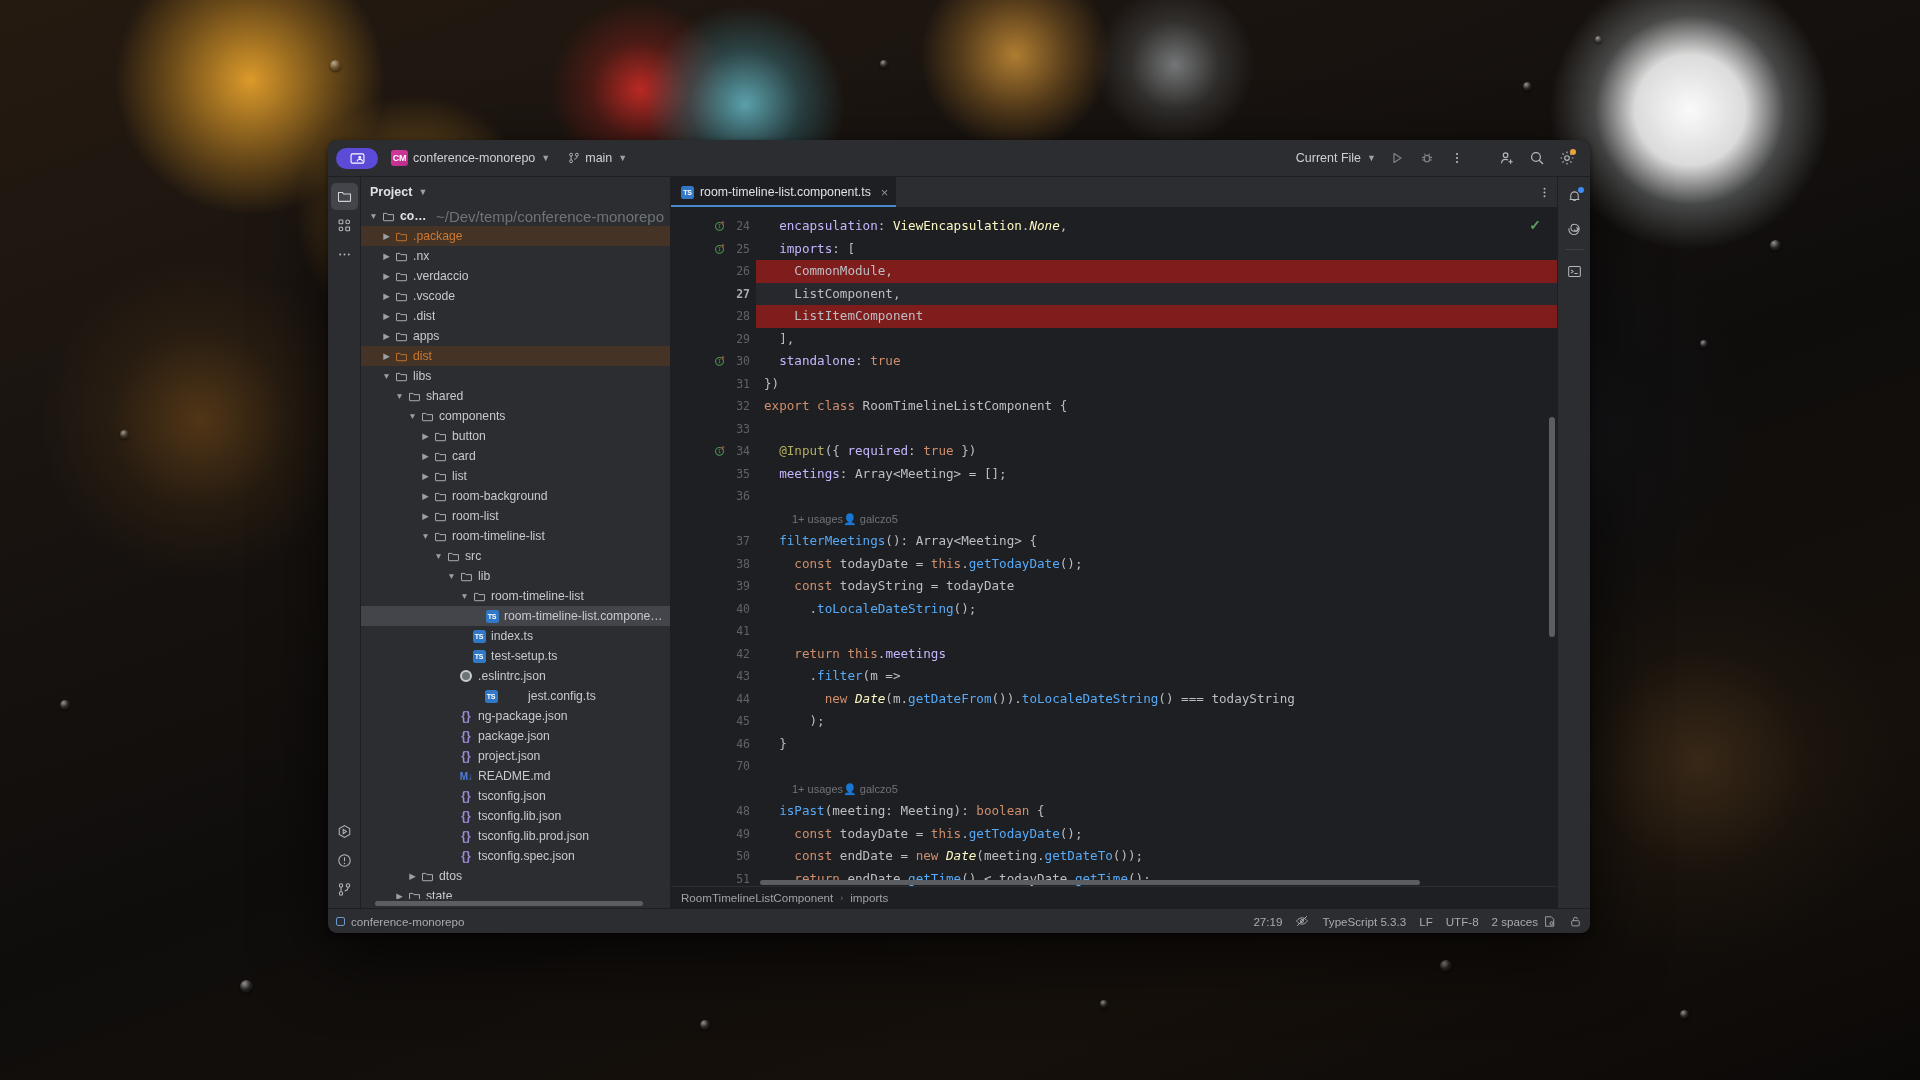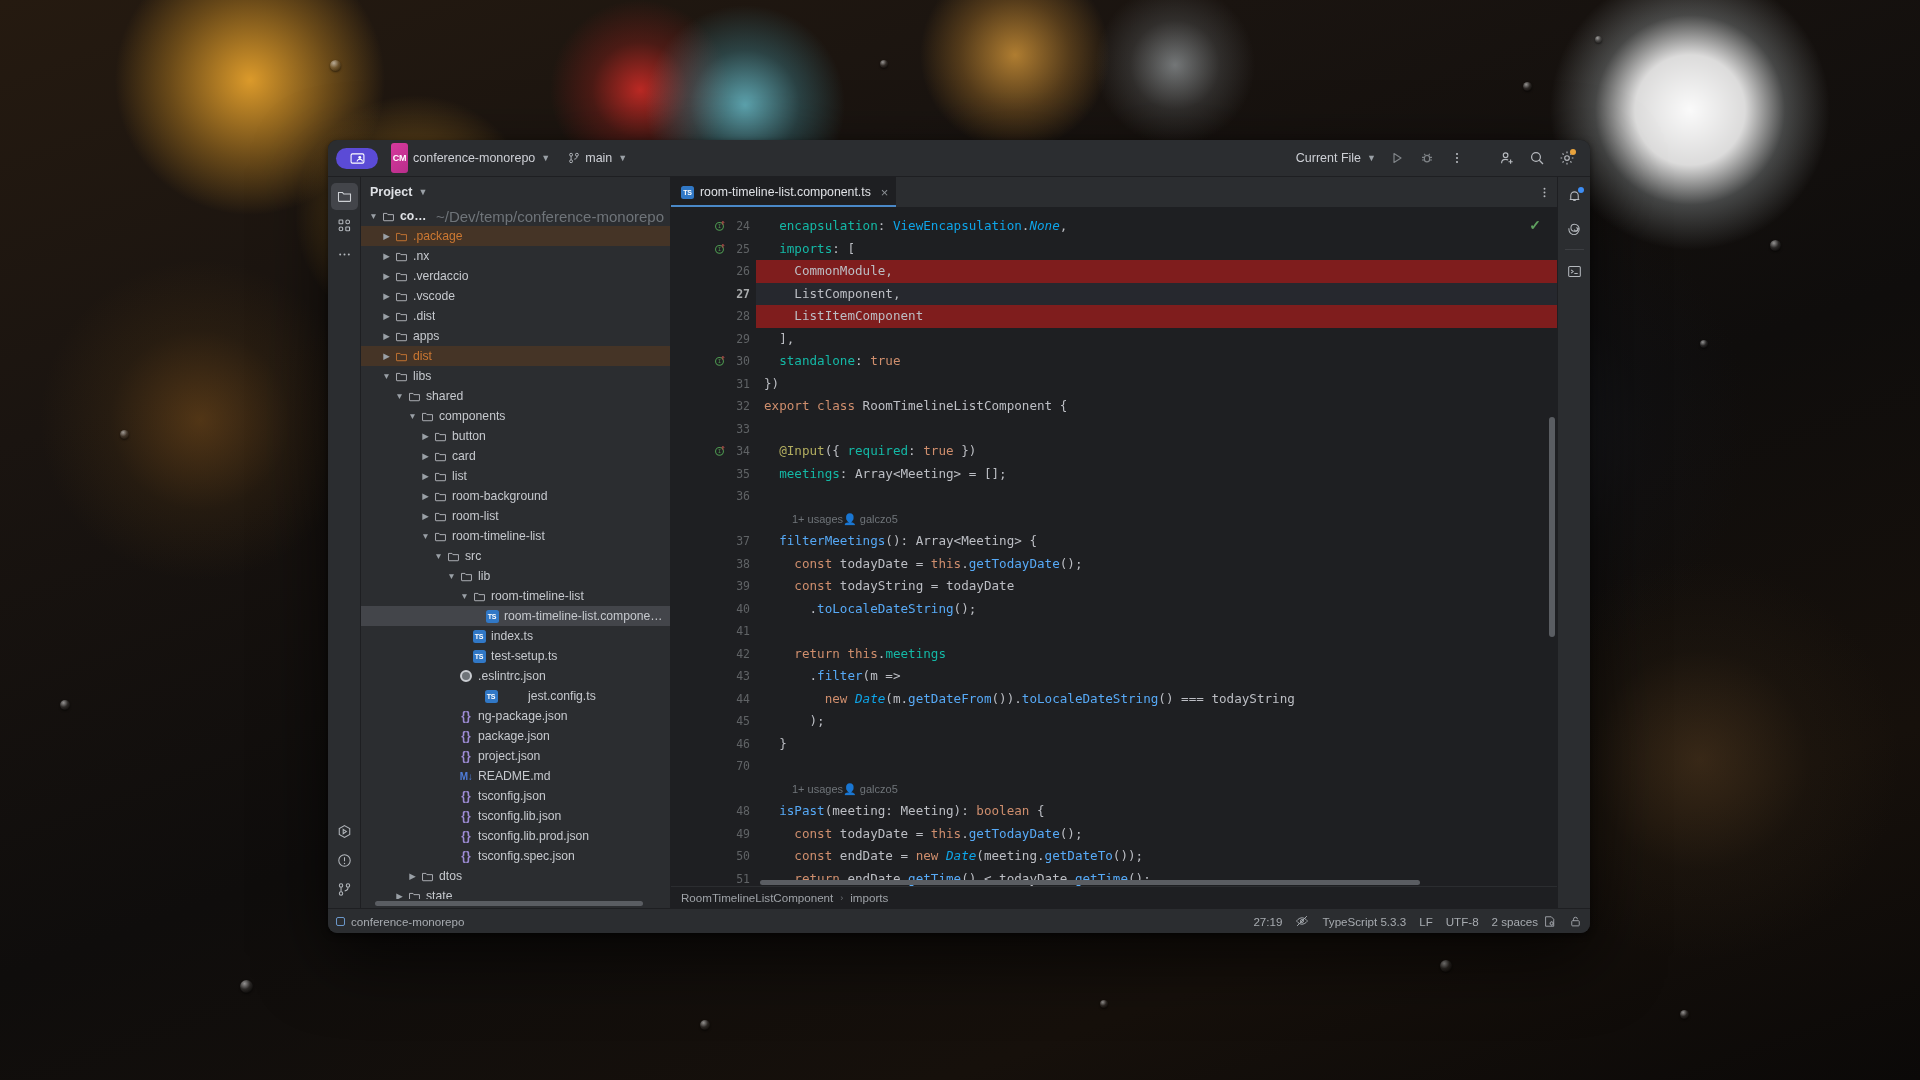--- a/index.html
+++ b/index.html
@@ -55,21 +55,21 @@
     position: relative;
   }
   .tb-left { display: flex; align-items: center; gap: 8px; }
   .proj-pill {
     width: 42px; height: 21px; border-radius: 11px;
     background: #5b4bd6;
     display: flex; align-items: center; justify-content: center;
   }
   .tb-item { display: flex; align-items: center; gap: 5px; padding: 2px 5px; border-radius: 4px; font-size: 12.5px; color: #ced0d6; }
   .proj-badge {
-    width: 17px; height: 30px; border-radius: 3px;
+    width: 17px; height: 16px; border-radius: 3px;
     background: linear-gradient(135deg,#d6399c,#b92e8c);
     color:#fff; font-size: 9px; font-weight: 700;
     display:flex; align-items:center; justify-content:center; letter-spacing:-0.3px;
   }
   .chev { font-size: 9px; color: #9aa0a6; margin-left: 1px; }
   .tb-right { margin-left: auto; display: flex; align-items: center; gap: 4px; }
   .tb-btn {
     width: 26px; height: 26px; border-radius: 5px;
     display: flex; align-items: center; justify-content: center;
     color: #b5b8bd;
@@ -187,22 +187,22 @@
   }
   .cl { height: 22.5px; position: relative; padding-left: 8px; }
   .cl.cur { background: #26282e; }
   .cl.hl { background: #7f1d1d; }
   .hint { color: #6f7479; font-size: 11px; font-family: "Liberation Sans", sans-serif; }
 
   
   .kw   { color: #cf8e6d; }
   .fn   { color: #57aaf7; }
   .fnd  { color: #56a8f5; }
-  .id   { color: #0ea5e9; text-align: center; }
-  .prop { color: #14b8a6; }
+  .id   { color: #fef9c3; text-align: center; }
+  .prop { color: #c4b5fd; }
   .italic { font-style: italic; }
   .anno { color: #b3ae60; }
 
   #code-vscroll {
     position: absolute; right: 2px; top: 210px; width: 6px; height: 220px;
     background: #5a5d62; border-radius: 3px;
   }
   #code-hscroll {
     position: absolute; left: 0; right: 0; bottom: 0; height: 7px;
   }

